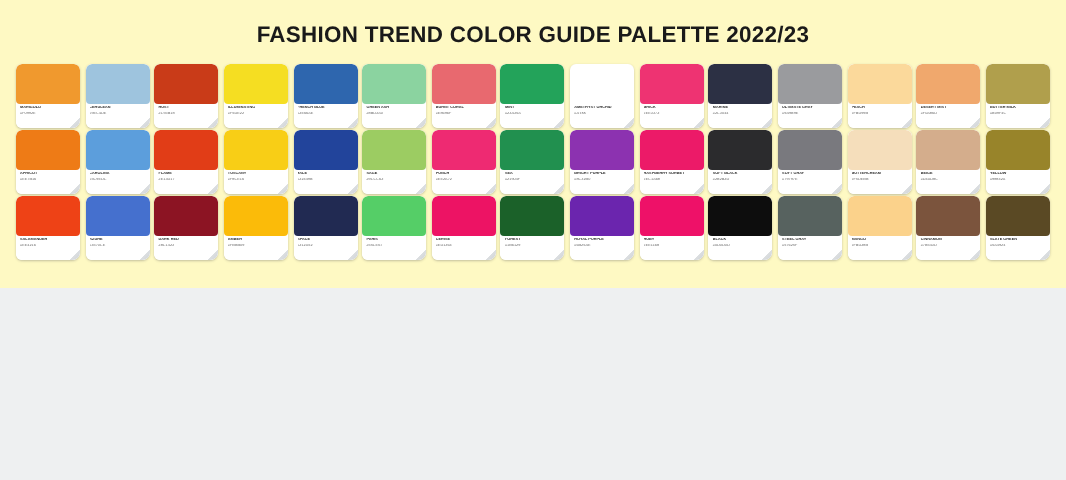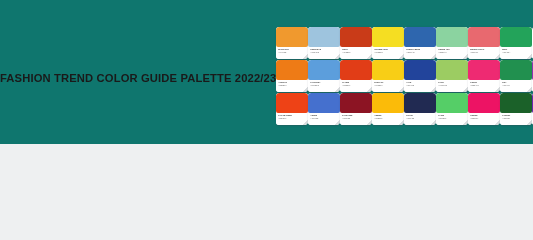--- a/index.html
+++ b/index.html
@@ -9,23 +9,24 @@
   body {
     width: 533px;
     height: 144px;
     background: #eef0f1;
     font-family: "Liberation Sans", sans-serif;
     overflow: hidden;
   }
   #palette-root {
     width: 533px;
     height: 144px;
-    background: #0f766e;
+    background: #fef9c3;
     box-sizing: border-box;
     display: flex;
+    flex-direction: column;
     align-items: center;
   }
   #page-title {
     font-size: 11.2px;
     font-weight: bold;
     color: #1a1a1a;
     letter-spacing: 0.15px;
     margin-top: 12px;
     margin-bottom: 0;
     text-align: center;

